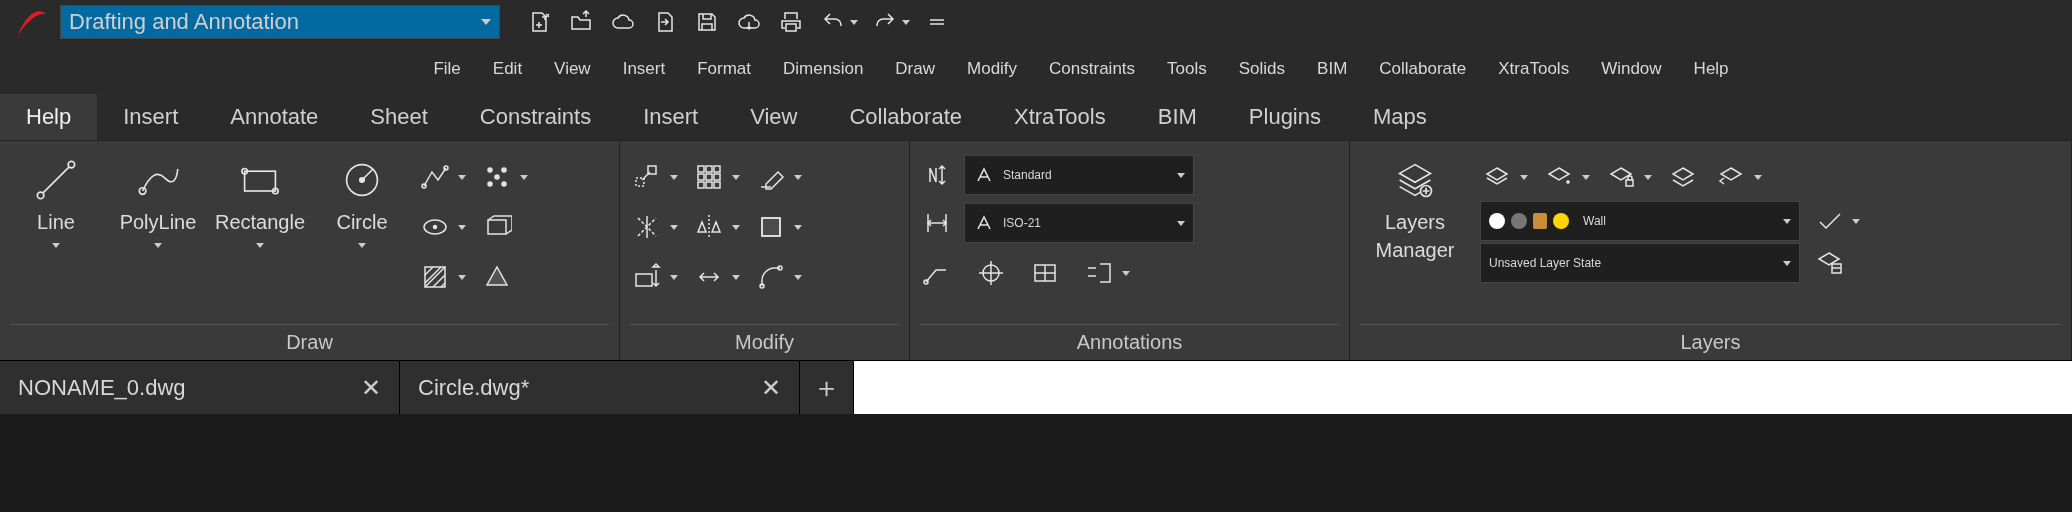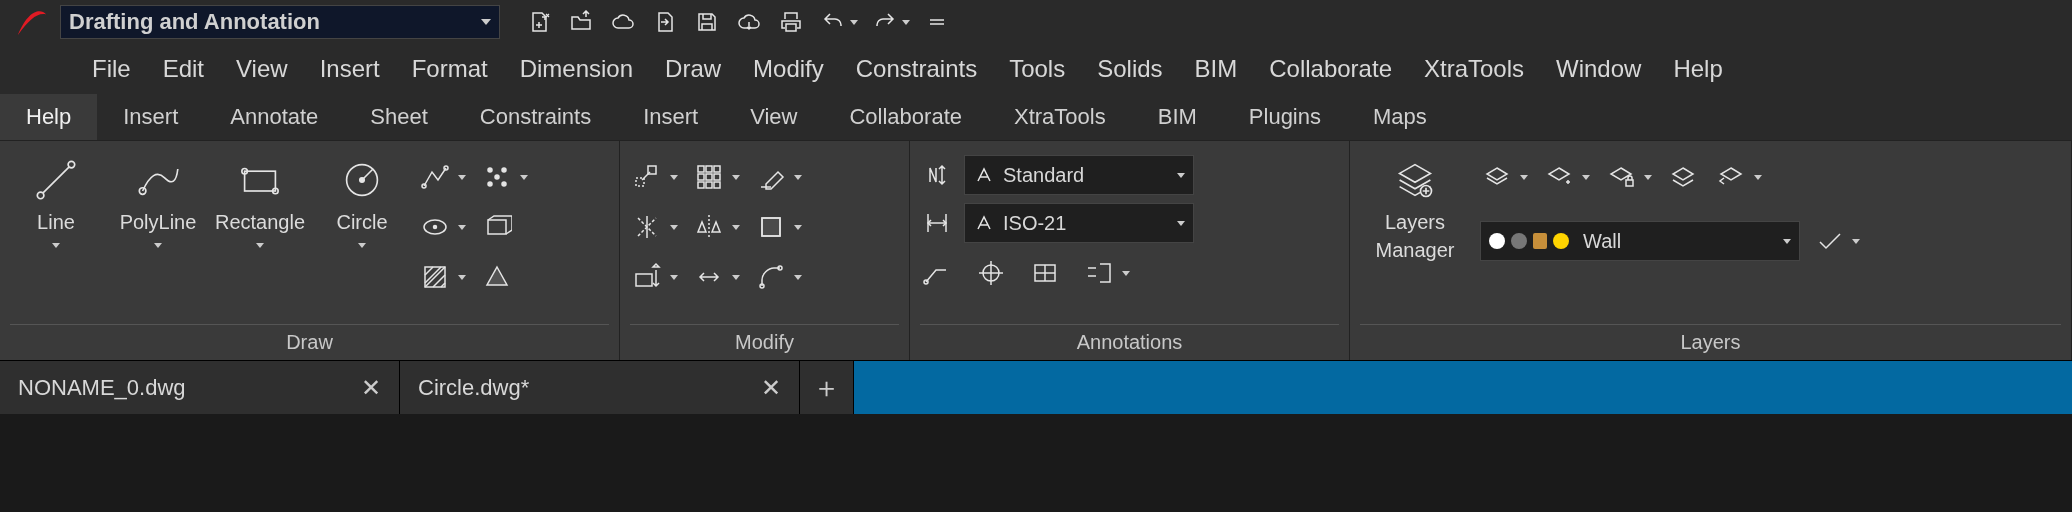--- a/index.html
+++ b/index.html
@@ -21,29 +21,28 @@
     background: #2a2a2a;
     padding-left: 8px;
     gap: 6px;
   }
   .logo {
     width: 46px; height: 40px;
     display: flex; align-items: center; justify-content: center;
   }
   .logo svg { width: 38px; height: 38px; }
   .workspace-select {
-    background: #0f172a;
+    background: #0369a1;
     border: 1px solid #444;
     color: #d0d0d0;
     font-size: 22px;
     height: 34px;
     width: 440px;
     display: flex; align-items: center; justify-content: space-between;
     padding: 0 8px;
-    font-weight: bold;
   }
   .caret-down {
     width: 0; height: 0;
     border-left: 5px solid transparent;
     border-right: 5px solid transparent;
     border-top: 6px solid #ccc;
   }
   .qat { display: flex; align-items: center; gap: 12px; margin-left: 18px; }
   .qat-btn { width: 30px; height: 30px; display:flex; align-items:center; justify-content:center; color:#e5e5e5; }
   .qat-btn svg { width: 24px; height: 24px; stroke:#e5e5e5; fill:none; stroke-width:1.5; }
@@ -57,22 +56,23 @@
   }
 
   
   .menu-bar {
     display: flex;
     align-items: center;
     height: 50px;
     background: #2a2a2a;
     padding-left: 90px;
     gap: 28px;
-    font-size: 24px;
+    font-size: 17px;
     color: #d8d8d8;
+    justify-content: center;
   }
   .menu-bar .menu-item { padding: 4px 2px; cursor: default; }
 
   
   .ribbon-tabs {
     display: flex;
     align-items: flex-end;
     height: 46px;
     background: #2a2a2a;
     gap: 0;
@@ -130,35 +130,35 @@
   .small-btn .ico { width:34px; height:34px; display:flex; align-items:center; justify-content:center; }
   .small-btn .ico svg { width:30px; height:30px; stroke:#e5e5e5; fill:none; stroke-width:1.5; }
 
   .ann-col { display:flex; flex-direction:column; gap:8px; padding-top:6px; }
   .ann-row { display:flex; align-items:center; gap:10px; }
   .ann-ico { width:34px; height:34px; display:flex; align-items:center; justify-content:center; }
   .ann-ico svg { width:30px; height:30px; stroke:#e5e5e5; fill:none; stroke-width:1.5; }
   .combo {
     background:#1f1f1f; border:1px solid #444; height:40px;
     display:flex; align-items:center; justify-content:space-between;
-    padding:0 8px; color:#d8d8d8; font-size:20px; gap:8px;
+    padding:0 8px; color:#d8d8d8; font-size:12px; gap:8px;
   }
   .combo .combo-icon { width:22px; height:22px; display:flex; align-items:center; justify-content:center; }
   .combo .combo-icon svg { width:20px; height:20px; stroke:#e5e5e5; fill:none; stroke-width:1.5; }
   .layer-swatches { display:flex; align-items:center; gap:6px; }
   .sw { width:16px; height:16px; border-radius:50%; }
 
-  .layers-right { display:flex; flex-direction:column; gap:20px; padding-top:6px; }
+  .layers-right { display:flex; flex-direction:column; gap:0; padding-top:6px; }
   .layer-icons-row { display:flex; gap:14px; align-items:center; }
 
   
   .doc-tabs {
     display:flex;
     height:54px;
-    background:#0369a1;
+    background:#ffffff;
     align-items:stretch;
     border-top:1px solid #000;
   }
   .doc-tab {
     display:flex; align-items:center; justify-content: space-between;
     background:#2f2f2f;
     border-right:1px solid #000;
     padding:0 18px;
     min-width:400px;
     color:#d8d8d8;
@@ -640,20 +640,33 @@
           </div>
           <div class="small-btn">
               <span class="ico">
                 <svg viewBox="0 0 30 30">
                   <path d="M6 16l6 6L26 8"></path>
                 </svg>
               </span>
               <span class="mini-caret"></span>
             </div>
         </div>
+        <div style="display:flex; gap:12px; align-items:center;">
+          <div class="combo" style="width:320px">
+            <span style="flex:1">Unsaved Layer State</span>
+            <span class="mini-caret"></span>
+          </div>
+          <div class="ann-ico">
+              <svg viewBox="0 0 30 30">
+                <path d="M15 5l10 6-10 6-10-6z"></path>
+                <rect x="18" y="16" width="9" height="9"></rect>
+                <line x1="18" y1="20" x2="27" y2="20"></line>
+              </svg>
+            </div>
+        </div>
       </div>
     </div>
     <div class="panel-title">Layers</div>
   </div>
 
 </div>
 
 <div class="doc-tabs">
   <div class="doc-tab">
     <span>NONAME_0.dwg</span>

